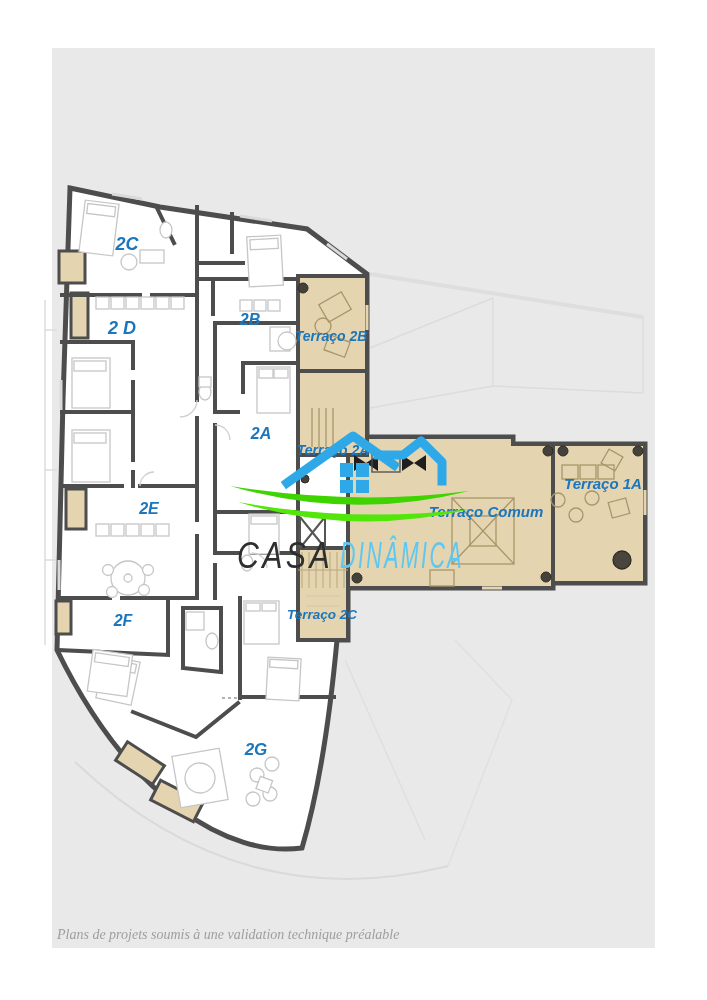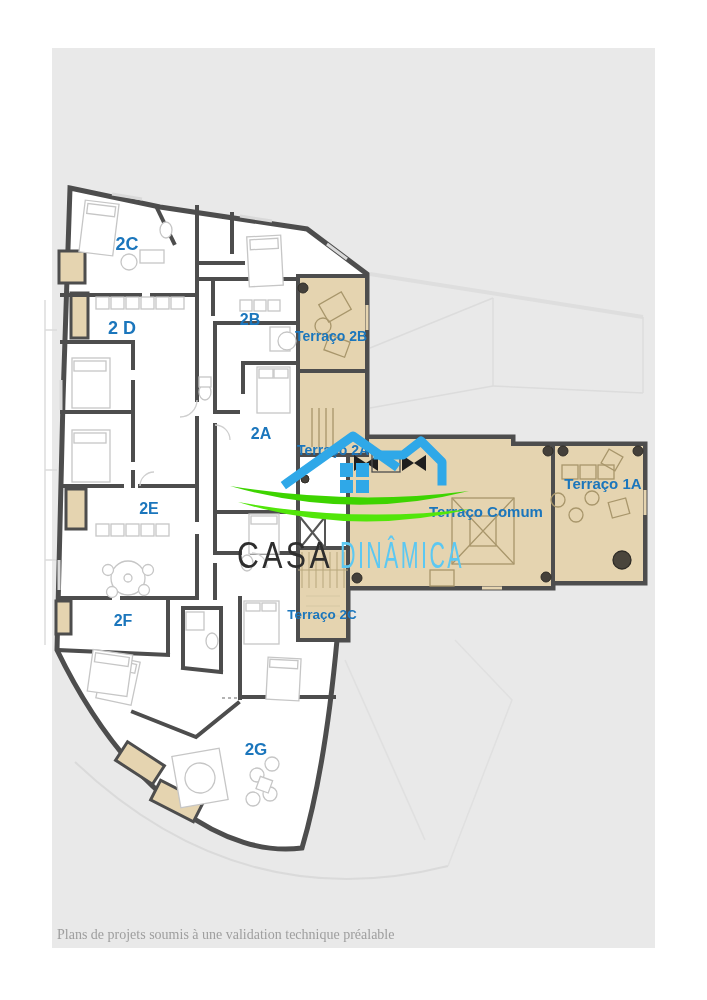--- a/index.html
+++ b/index.html
@@ -1,17 +1,17 @@
 <!DOCTYPE html>
 <html><head>
 <meta charset="utf-8">
 <style>
   html,body{margin:0;padding:0;background:#ffffff;}
   .canvas{position:relative;width:707px;height:1000px;background:#ffffff;overflow:hidden;
-          font-family:"Liberation Sans",sans-serif;}
+          font-family:"Liberation Sans",sans-serif;font-style:italic;}
   svg text{user-select:none;}
   .room-label{font-family:"Liberation Sans",sans-serif;font-weight:bold;}
   .footer-note{font-family:"Liberation Serif",serif;}
   .brand{font-family:"Liberation Sans",sans-serif;letter-spacing:4px;}
 </style>
 </head>
 <body>
 
 <div class="canvas">
 <svg width="707" height="1000" viewBox="0 0 707 1000">

